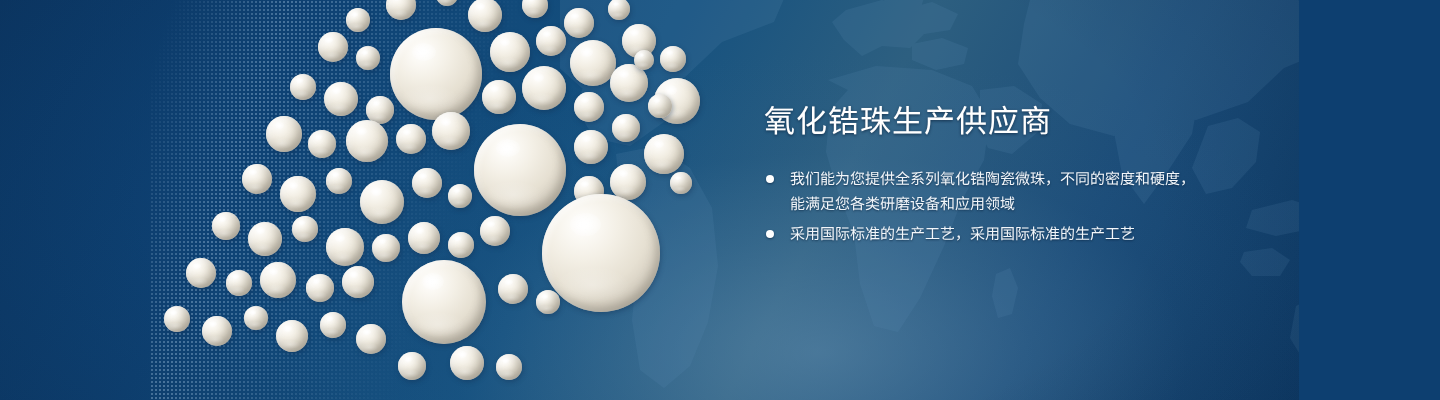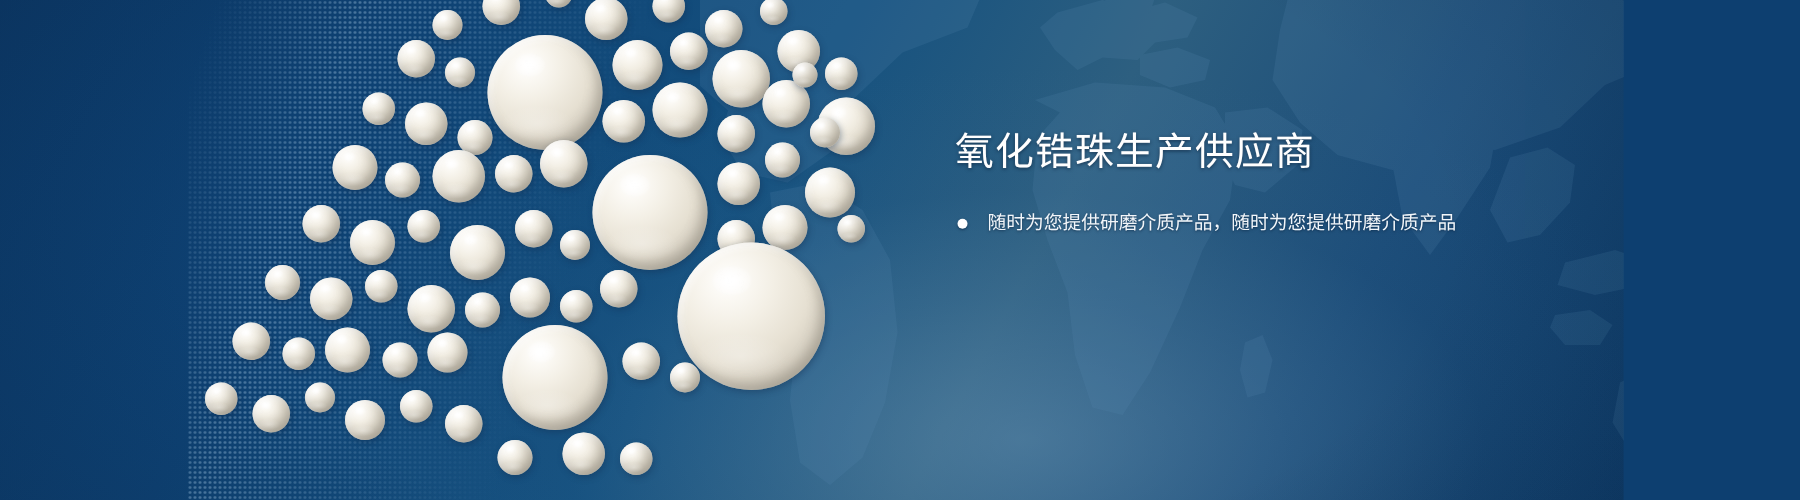--- a/index.html
+++ b/index.html
@@ -289,23 +289,28 @@
     <span class="bead" style="left:498px;top:140px;width:24px;height:24px;"></span>
     <span class="bead" style="left:484px;top:96px;width:20px;height:20px;"></span>
   </div>
 
   <div class="copy">
 
     <h1 class="headline">氧化锆珠生产供应商</h1>
 
     <ul class="points">
 
-
-
       <li class="point">
         <span class="dot"></span>
-        <span class="line">随时为您提供研磨介质产品，随时为您提供研磨介质产品</span>
+        <span class="line">我们能为您提供全系列氧化锆陶瓷微珠，不同的密度和硬度，</span>
+        <span class="line">能满足您各类研磨设备和应用领域</span>
+      </li>
+
+
+      <li class="point">
+        <span class="dot"></span>
+        <span class="line">采用国际标准的生产工艺，采用国际标准的生产工艺</span>
       </li>
 
     </ul>
   </div>
 
 </div>
 
 </body></html>

